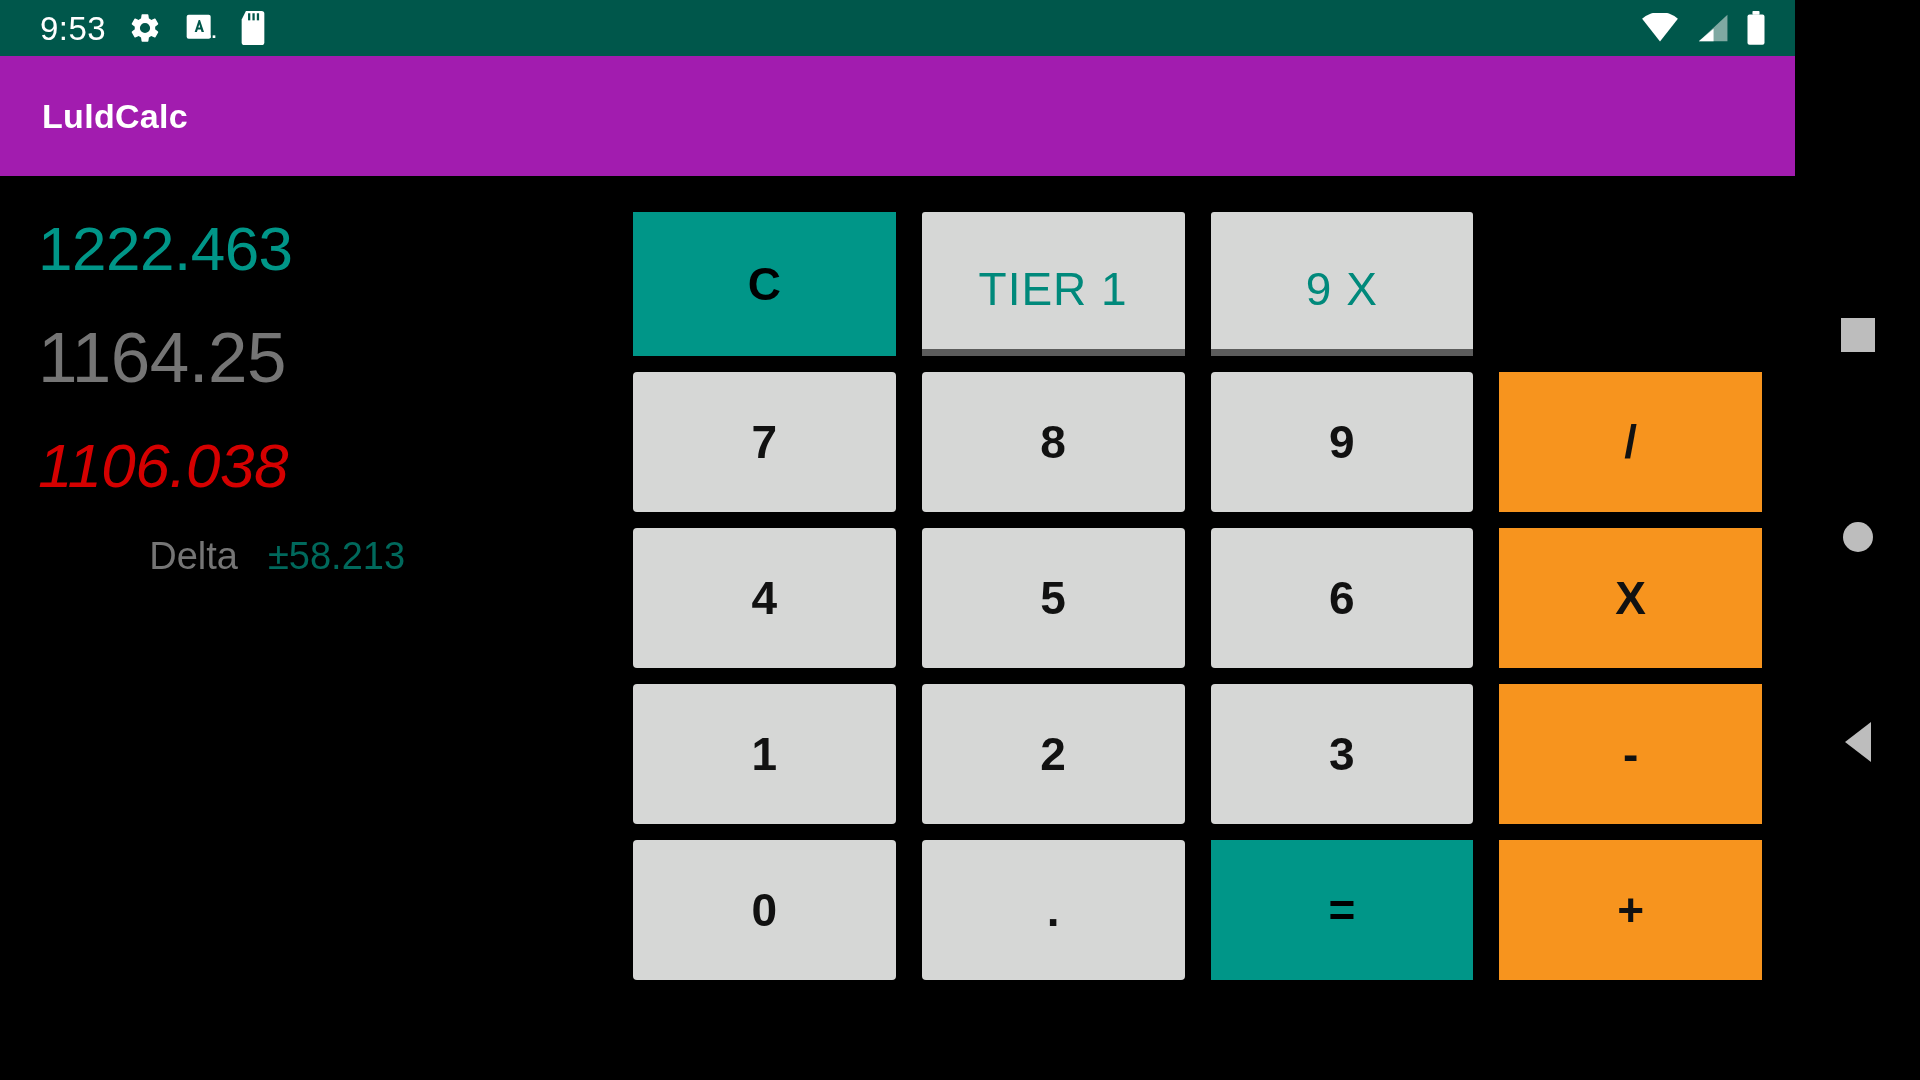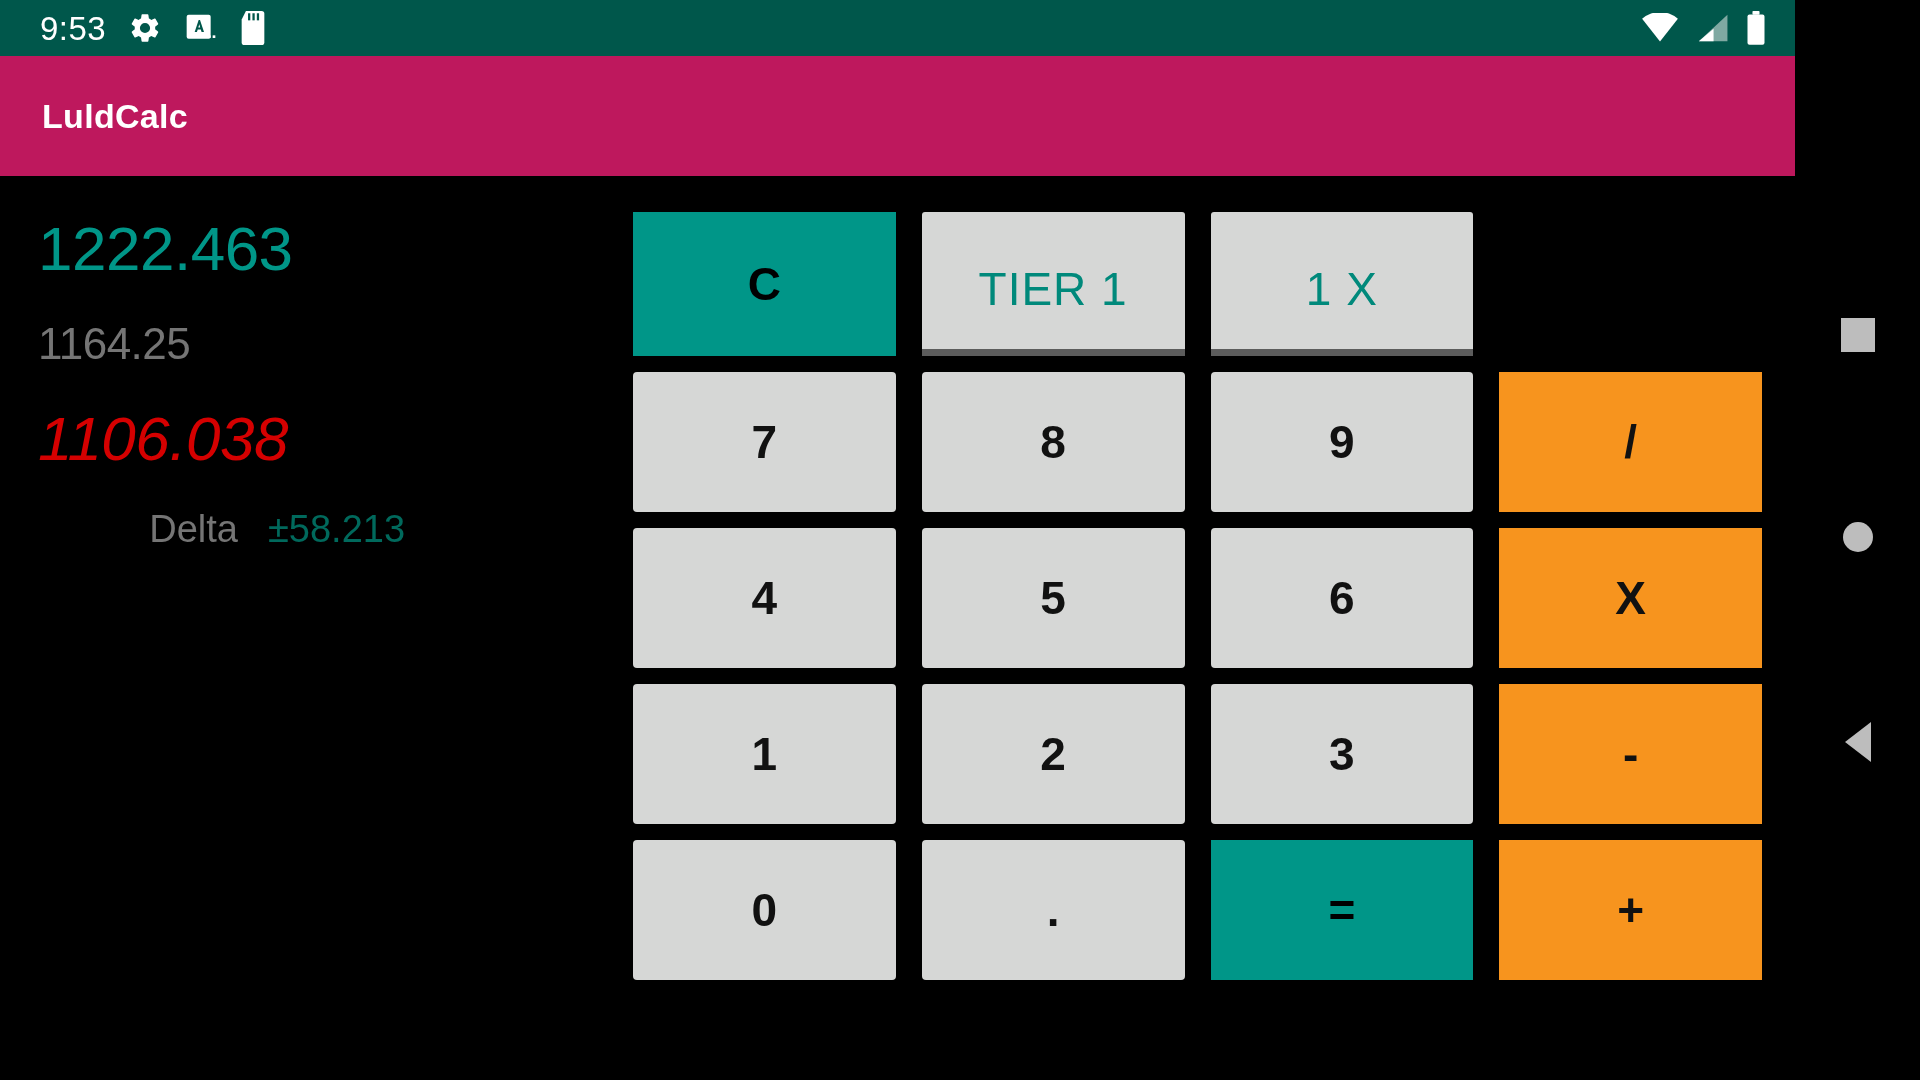--- a/index.html
+++ b/index.html
@@ -36,21 +36,21 @@
     font-size:33px;
     font-weight:400;
     letter-spacing:0.5px;
     line-height:1;
   }
   .sicon { display:flex; align-items:center; justify-content:center; }
 
   
   .appbar {
     height:120px;
-    background:#be185d;
+    background:#a21caf;
     display:flex;
     align-items:center;
     padding-left:42px;
     flex:none;
     position:relative;
   }
   .appbar-title {
     color:#ffffff;
     font-size:34px;
     font-weight:700;
@@ -75,21 +75,21 @@
     flex:none;
   }
   .res-up {
     font-size:62px;
     color:#009688;
     line-height:1.0;
     font-weight:400;
     letter-spacing:-0.5px;
   }
   .res-mid {
-    font-size:44px;
+    font-size:71px;
     color:#757575;
     line-height:1.0;
     font-weight:400;
     margin-top:42px;
     letter-spacing:-0.5px;
   }
   .res-down {
     font-size:62px;
     color:#D50000;
     line-height:1.0;
@@ -300,21 +300,21 @@
         <div class="cell">
           <button class="btn teal">C</button>
         </div>
         <div class="cell">
           <div class="spinner">
             <span class="spinner-label">TIER 1</span>
           </div>
         </div>
         <div class="cell">
           <div class="spinner">
-            <span class="spinner-label">1 X</span>
+            <span class="spinner-label">9 X</span>
           </div>
         </div>
         <div class="cell gap"></div>
       </div>
 
       <div class="krow num">
         <div class="cell">
           <button class="btn gray">7</button>
         </div>
         <div class="cell">

